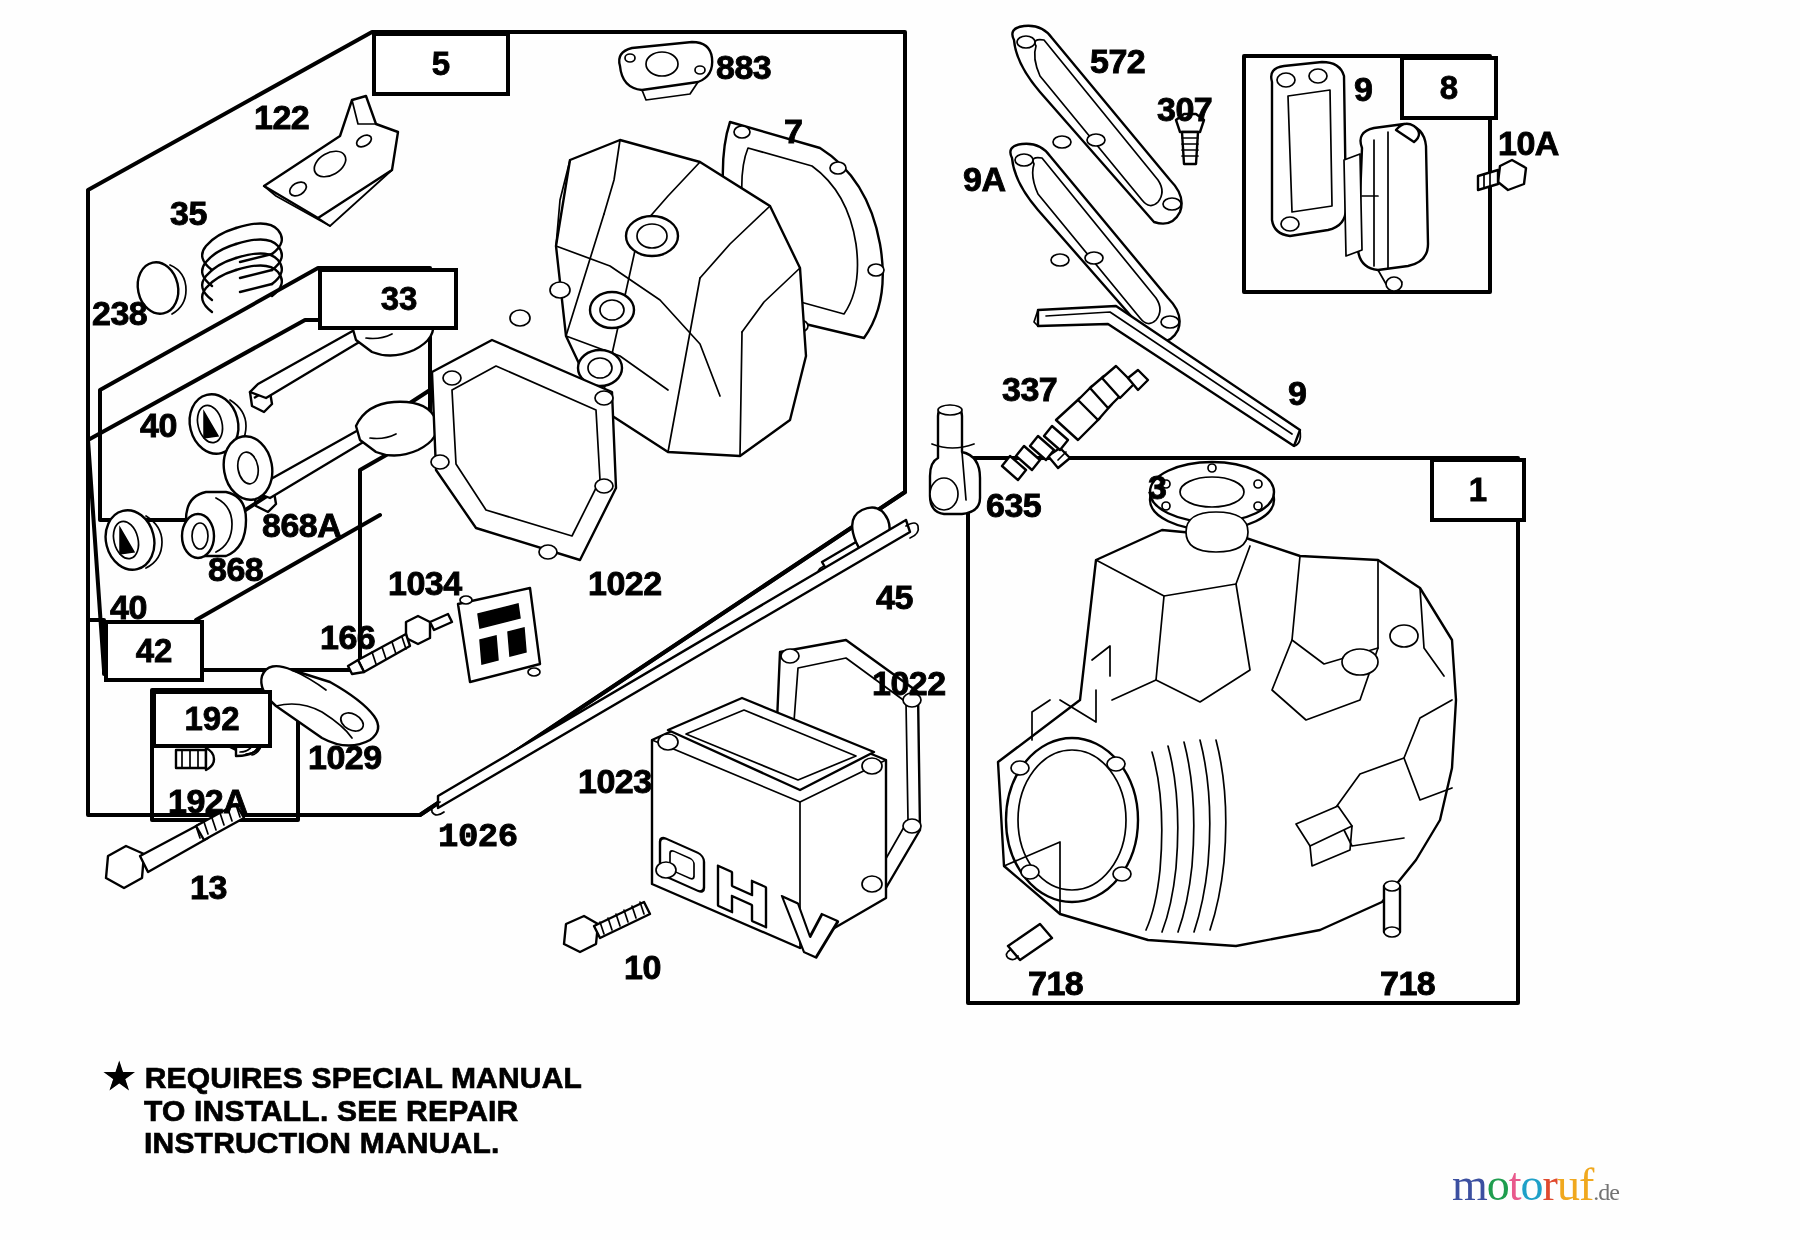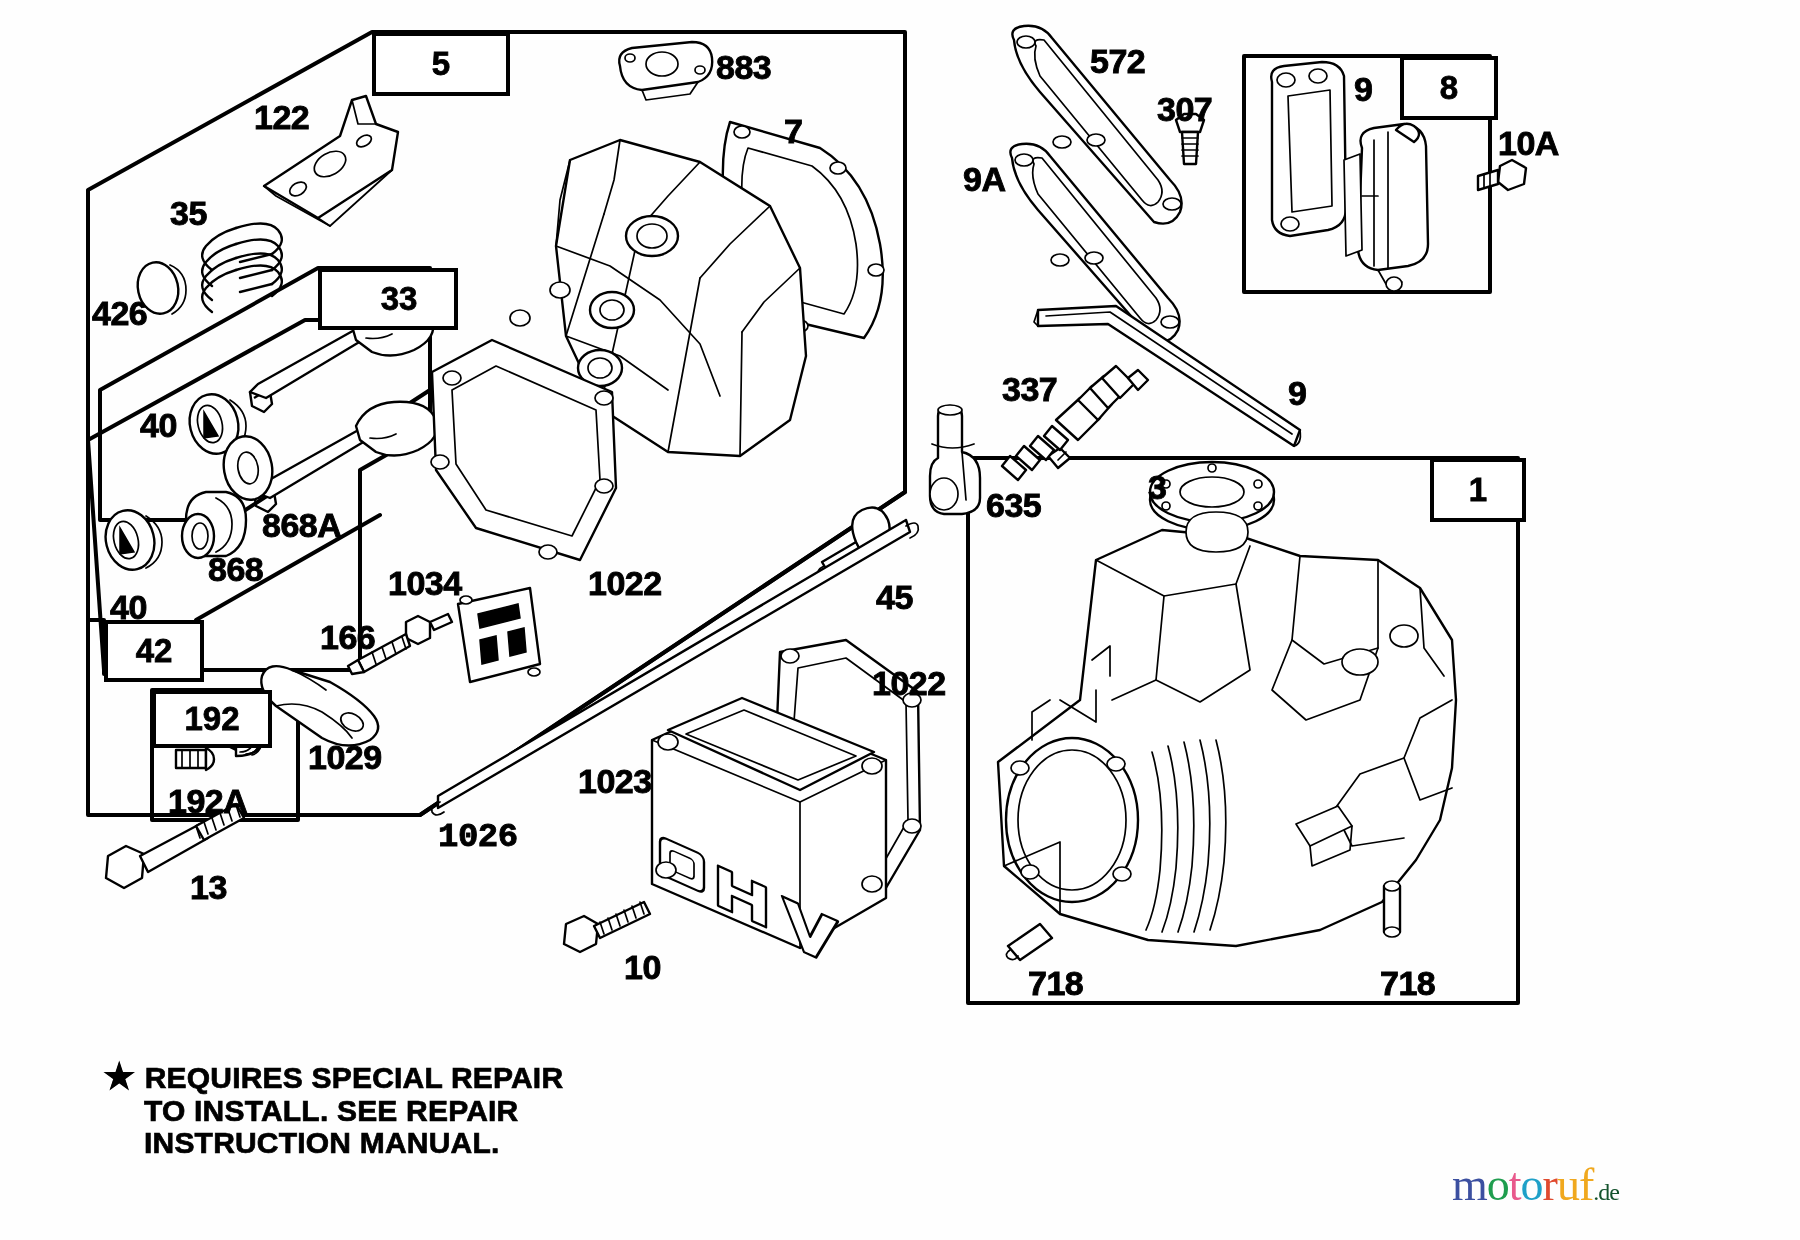--- a/index.html
+++ b/index.html
@@ -52,21 +52,21 @@
     font-family:"Liberation Serif",serif;
     font-size:46px;font-weight:normal;
     letter-spacing:-1px;
   }
   #wm .c1{color:#3b4fa0;}
   #wm .c2{color:#1f9d4e;}
   #wm .c3{color:#e8598c;}
   #wm .c4{color:#1fa0c8;}
   #wm .c5{color:#e04a2f;}
   #wm .c6{color:#f0a81e;}
-  #wm .de{color:#14532d;font-size:24px;font-family:"Liberation Serif",serif;}
+  #wm .de{color:#737373;font-size:24px;font-family:"Liberation Serif",serif;}
 
   svg.art{position:absolute;left:0;top:0;}
   .ln{fill:none;stroke:#000;stroke-width:2.4;stroke-linejoin:round;stroke-linecap:round;}
   .ln-t{fill:none;stroke:#000;stroke-width:1.7;stroke-linejoin:round;stroke-linecap:round;}
   .ln-h{fill:none;stroke:#000;stroke-width:4;stroke-linejoin:round;stroke-linecap:round;}
   .fillw{fill:#fff;stroke:#000;stroke-width:2.4;stroke-linejoin:round;}
   .fillw-t{fill:#fff;stroke:#000;stroke-width:1.7;stroke-linejoin:round;}
   .fillk{fill:#000;stroke:#000;stroke-width:1.5;}
 </style>
 </head>
@@ -493,21 +493,21 @@
 
   <div class="lbl sz-lg" style="left:716px;top:50px;">883</div>
   <div class="lbl sz-lg" style="left:254px;top:100px;">122</div>
   <div class="lbl sz-lg" style="left:784px;top:114px;">7</div>
   <div class="lbl sz-lg" style="left:1090px;top:44px;">572</div>
   <div class="lbl sz-lg" style="left:1157px;top:92px;">307</div>
   <div class="lbl sz-lg" style="left:1354px;top:72px;">9</div>
   <div class="lbl sz-lg" style="left:1498px;top:126px;text-align:right;">10A</div>
   <div class="lbl sz-lg" style="left:963px;top:162px;">9A</div>
   <div class="lbl sz-lg" style="left:170px;top:196px;">35</div>
-  <div class="lbl sz-lg" style="left:92px;top:296px;">426</div>
+  <div class="lbl sz-lg" style="left:92px;top:296px;">238</div>
   <div class="lbl sz-lg" style="left:140px;top:408px;">40</div>
   <div class="lbl sz-lg" style="left:1288px;top:376px;">9</div>
   <div class="lbl sz-lg" style="left:1002px;top:372px;">337</div>
   <div class="lbl sz-lg" style="left:986px;top:488px;">635</div>
   <div class="lbl sz-lg" style="left:1148px;top:470px;">3</div>
   <div class="lbl sz-lg" style="left:262px;top:508px;">868A</div>
   <div class="lbl sz-lg" style="left:208px;top:552px;">868</div>
   <div class="lbl sz-lg" style="left:110px;top:590px;">40</div>
   <div class="lbl sz-lg" style="left:388px;top:566px;">1034</div>
   <div class="lbl sz-lg" style="left:588px;top:566px;">1022</div>
@@ -518,21 +518,21 @@
   <div class="lbl sz-lg" style="left:578px;top:764px;">1023</div>
   <div class="lbl sz-lg" style="left:168px;top:784px;">192A</div>
   <div class="lbl sz-lg" style="left:438px;top:820px;font-family:Liberation Mono, monospace;">1026</div>
   <div class="lbl sz-lg" style="left:190px;top:870px;">13</div>
   <div class="lbl sz-lg" style="left:624px;top:950px;">10</div>
   <div class="lbl sz-lg" style="left:1028px;top:966px;">718</div>
   <div class="lbl sz-lg" style="left:1380px;top:966px;">718</div>
 
   <div id="note" style="left:104px;top:1058px;">
     <span class="l1">
-      <span class="star">★</span><span>REQUIRES SPECIAL REPAIR</span>
+      <span class="star">★</span><span>REQUIRES SPECIAL MANUAL</span>
     </span>
     <span class="l2">TO INSTALL.  SEE REPAIR</span>
     <span class="l3">INSTRUCTION MANUAL.</span>
   </div>
 
   <div id="wm" style="left:1452px;top:1158px;">
     <span class="c1">m</span><span class="c2">o</span><span class="c3">t</span><span class="c4">o</span><span class="c5">r</span><span class="c6">u</span><span class="c6">f</span><span class="de">.de</span>
   </div>
 
 </div>

